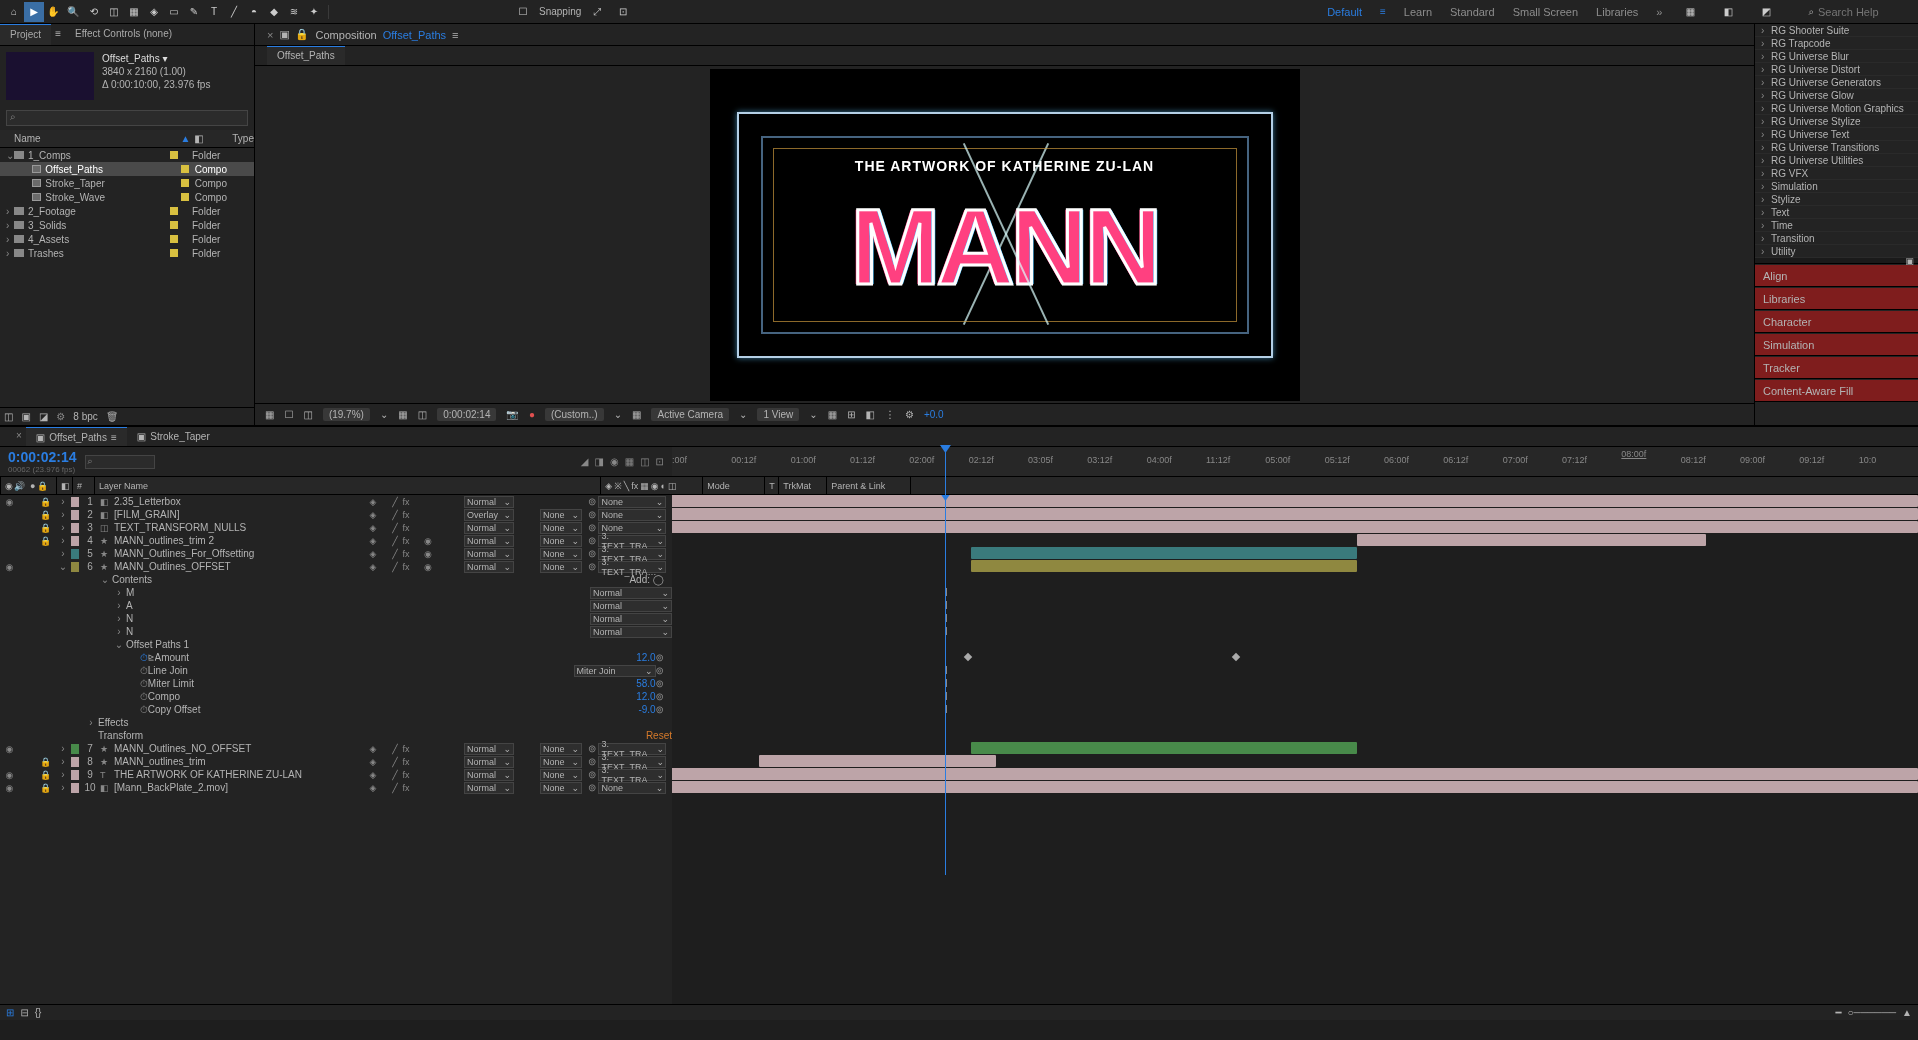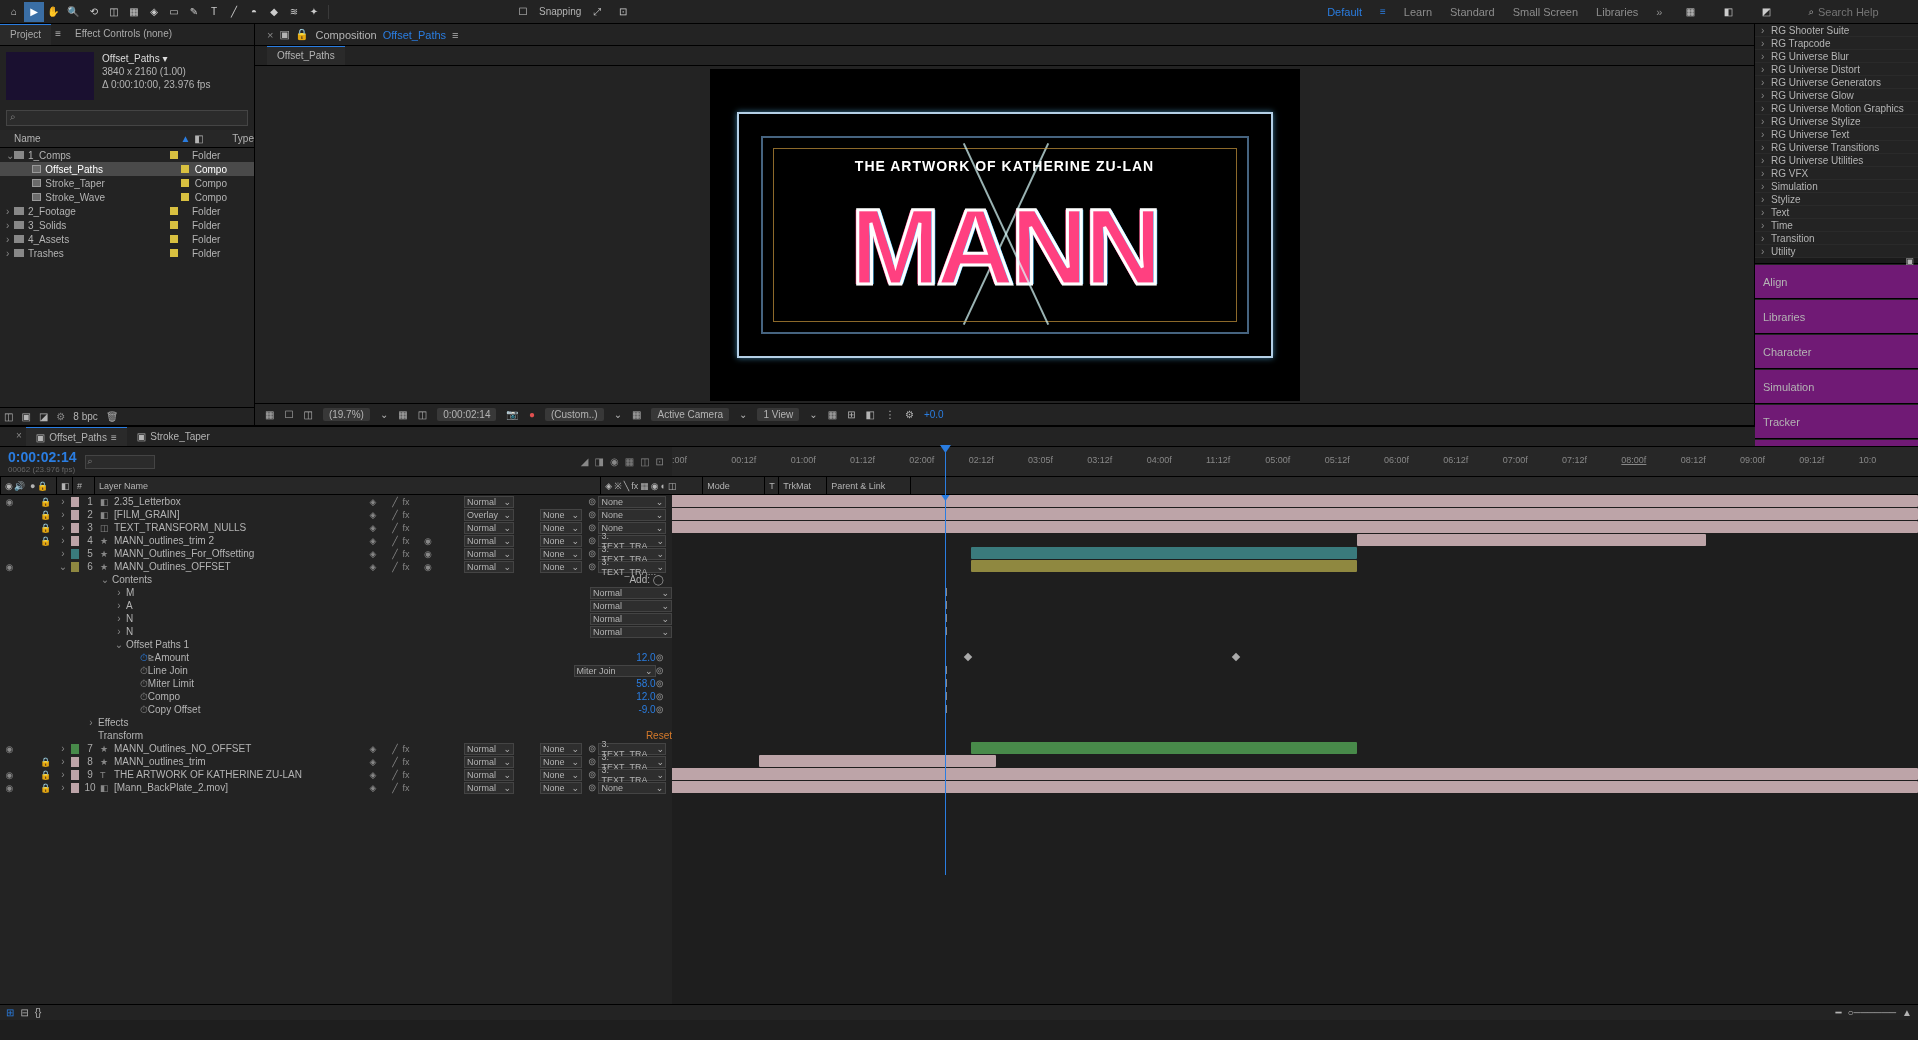--- a/index.html
+++ b/index.html
@@ -64,21 +64,21 @@
 .mann { position: absolute; top: 70px; width: 100%; text-align: center; font-size: 108px; font-weight: 800; color: transparent; -webkit-text-stroke: 3px #fff; letter-spacing: -4px; text-shadow: -2px 0 #ff4080, 2px 0 #40c0ff; }
 .diag-lines::before, .diag-lines::after { content: ''; position: absolute; width: 2px; height: 200px; background: rgba(220,255,255,0.7); left: 50%; top: 20px; }
 .diag-lines::before { transform: rotate(25deg); }
 .diag-lines::after { transform: rotate(-25deg); }
 .viewer-footer { height: 22px; background: #232323; border-top: 1px solid #000; display: flex; align-items: center; padding: 0 10px; gap: 10px; font-size: 10px; }
 .dropdown-btn { background: #383838; padding: 1px 6px; border-radius: 2px; font-size: 10px; }
 
 
 .fx-row { height: 13px; display: flex; align-items: center; padding-left: 6px; font-size: 10px; border-bottom: 1px solid #2a2a2a; }
 .fx-row .chev { width: 10px; color: #888; }
-.panel-heading { height: 34px; display: flex; align-items: center; padding-left: 8px; font-size: 11px; background: #701a75; border-bottom: 1px solid #000; margin-top: 1px; }
+.panel-heading { height: 22px; display: flex; align-items: center; padding-left: 8px; font-size: 11px; background: #7f1d1d; border-bottom: 1px solid #000; margin-top: 1px; }
 
 
 .timeline-area { height: 595px; background: #232323; border-top: 2px solid #000; display: flex; flex-direction: column; }
 .tl-tabs { height: 20px; display: flex; padding-left: 12px; border-bottom: 1px solid #000; }
 .tl-tab { padding: 3px 10px; font-size: 10px; display: flex; align-items: center; gap: 4px; }
 .tl-tab.active { background: #2a2a2a; border-top: 1px solid #2a7de1; }
 .tl-header { height: 30px; display: flex; border-bottom: 1px solid #000; }
 .tl-left-header { width: 672px; display: flex; align-items: center; padding: 0 8px; gap: 8px; }
 .timecode { color: #2a7de1; font-size: 14px; font-weight: bold; }
 .fps-text { font-size: 8px; color: #666; }
@@ -395,21 +395,21 @@
         <div class="ruler-tick" style="position: absolute; left: 28.5714%; top: 8px;">03:05f</div>
         <div class="ruler-tick" style="position: absolute; left: 33.3333%; top: 8px;">03:12f</div>
         <div class="ruler-tick" style="position: absolute; left: 38.0952%; top: 8px;">04:00f</div>
         <div class="ruler-tick" style="position: absolute; left: 42.8571%; top: 8px;">11:12f</div>
         <div class="ruler-tick" style="position: absolute; left: 47.619%; top: 8px;">05:00f</div>
         <div class="ruler-tick" style="position: absolute; left: 52.381%; top: 8px;">05:12f</div>
         <div class="ruler-tick" style="position: absolute; left: 57.1429%; top: 8px;">06:00f</div>
         <div class="ruler-tick" style="position: absolute; left: 61.9048%; top: 8px;">06:12f</div>
         <div class="ruler-tick" style="position: absolute; left: 66.6667%; top: 8px;">07:00f</div>
         <div class="ruler-tick" style="position: absolute; left: 71.4286%; top: 8px;">07:12f</div>
-        <div class="ruler-tick" style="position: absolute; left: 76.1905%; top: 8px; text-decoration: underline;">08:00f</div>
+        <div class="ruler-tick" style="position: absolute; left: 76.1905%; top: 2px; text-decoration: underline;">08:00f</div>
         <div class="ruler-tick" style="position: absolute; left: 80.9524%; top: 8px;">08:12f</div>
         <div class="ruler-tick" style="position: absolute; left: 85.7143%; top: 8px;">09:00f</div>
         <div class="ruler-tick" style="position: absolute; left: 90.4762%; top: 8px;">09:12f</div>
         <div class="ruler-tick" style="position: absolute; left: 95.2381%; top: 8px;">10:0</div>
       </div>
   </div>
   <div class="tl-columns-header">
     <div class="col-icons col-seg">
       <span>◉</span>
         <span style="margin-left:2px;">🔊</span>

